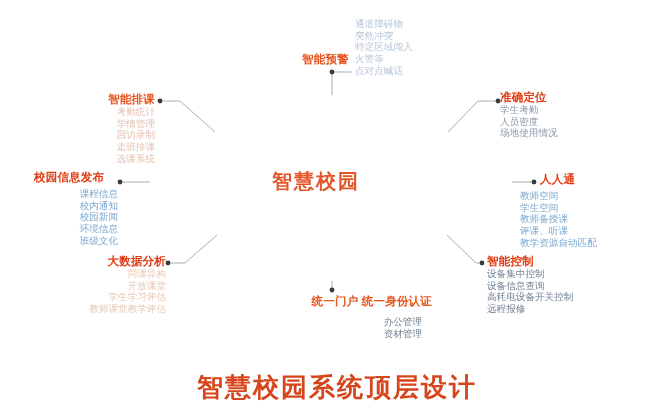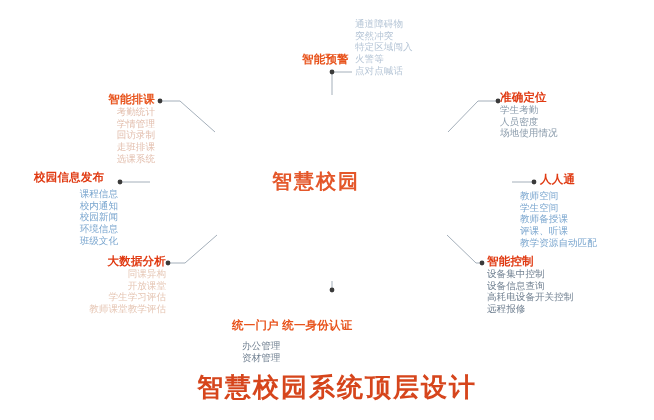--- a/index.html
+++ b/index.html
@@ -22,21 +22,21 @@
     letter-spacing:.2px;
     white-space:nowrap;
   }
   .callout .sub{
     font-size:9.6px;
     white-space:nowrap;
     color:#b9c9d9;
   }
   .callout.right-align{text-align:right;}
   .callout.left-align{text-align:left;}
-  .callout.center-align{text-align:left;margin-top:24px;}
+  .callout.center-align{text-align:right;}
 
   .head.orange{color:#e8541d;}
   .head.red{color:#e03a12;}
   .sub.grey-blue{color:#b5c5d6;}
   .sub.blue{color:#7aa6cf;}
   .sub.warm{color:#e3bfae;}
   .sub.warm2{color:#e6c6b4;}
   .sub.dark{color:#6f7f90;}
   .sub.steel{color:#8a9bab;}
 

